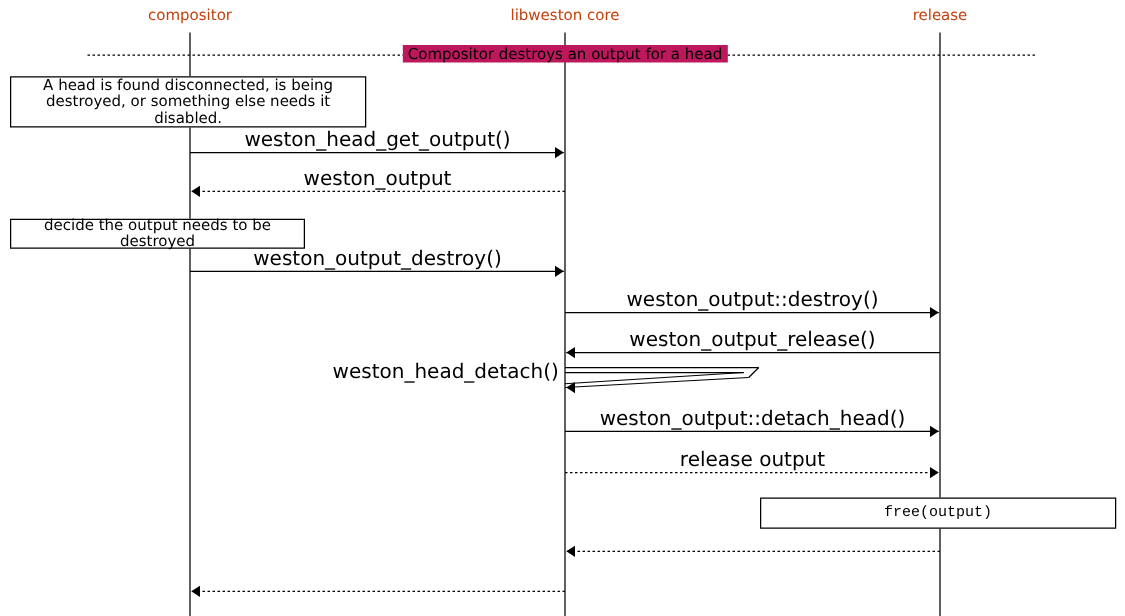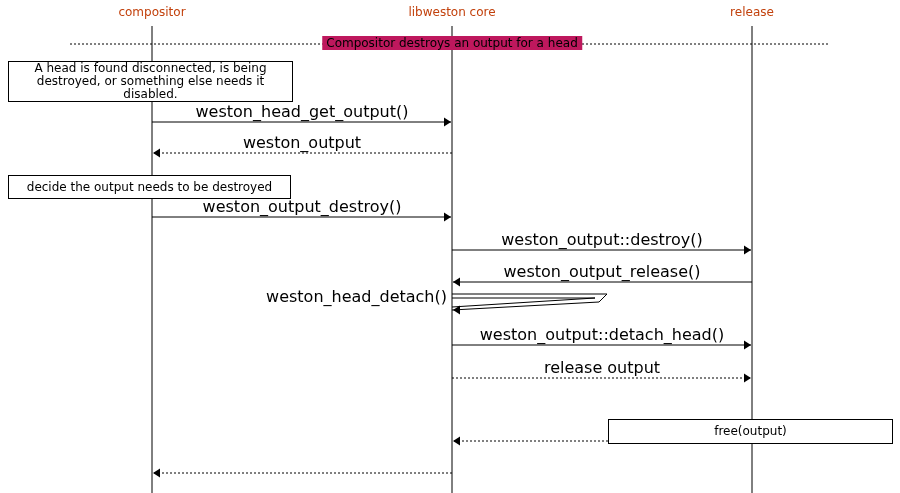--- a/index.html
+++ b/index.html
@@ -125,24 +125,24 @@
       </g>
     </svg>
   <div id="overlay">
       <div class="lane-title" style="left: 152px; top: 5px;">compositor</div>
       <div class="lane-title" style="left: 452px; top: 5px;">libweston core</div>
       <div class="lane-title" style="left: 752px; top: 5px;">release</div>
       <div class="sep-label" style="left: 452px; top: 36px;">Compositor destroys an output for a head</div>
       <div class="note-box" style="left: 8px; top: 61px; width: 285px; height: 41px;">
         <span>A head is found disconnected, is being destroyed, or something else needs it disabled.</span>
       </div>
-      <div class="note-box" style="left: 8px; top: 175px; width: 283px; height: 24px;">
+      <div class="note-box" style="left: 8px; top: 175px; width: 236px; height: 24px;">
         <span>decide the output needs to be destroyed</span>
       </div>
-      <div class="note-box" style="left: 608px; top: 419px; width: 285px; height: 25px;">
+      <div class="note-box" style="left: 608px; top: 398px; width: 285px; height: 25px; font-family: Liberation Mono, monospace;">
         <span>free(output)</span>
       </div>
       <div class="msg-label" style="left: 302px; top: 105px;">weston_head_get_output()</div>
       <div class="msg-label" style="left: 302px; top: 136px;">weston_output</div>
       <div class="msg-label" style="left: 302px; top: 200px;">weston_output_destroy()</div>
       <div class="msg-label" style="left: 602px; top: 233px; text-align: center;">weston_output::destroy()</div>
       <div class="msg-label" style="left: 602px; top: 265px;">weston_output_release()</div>
       <div class="msg-label right-anchor" style="left: 450px; top: 290px;">weston_head_detach()</div>
       <div class="msg-label" style="left: 602px; top: 328px;">weston_output::detach_head()</div>
       <div class="msg-label" style="left: 602px; top: 361px;">release output</div>

